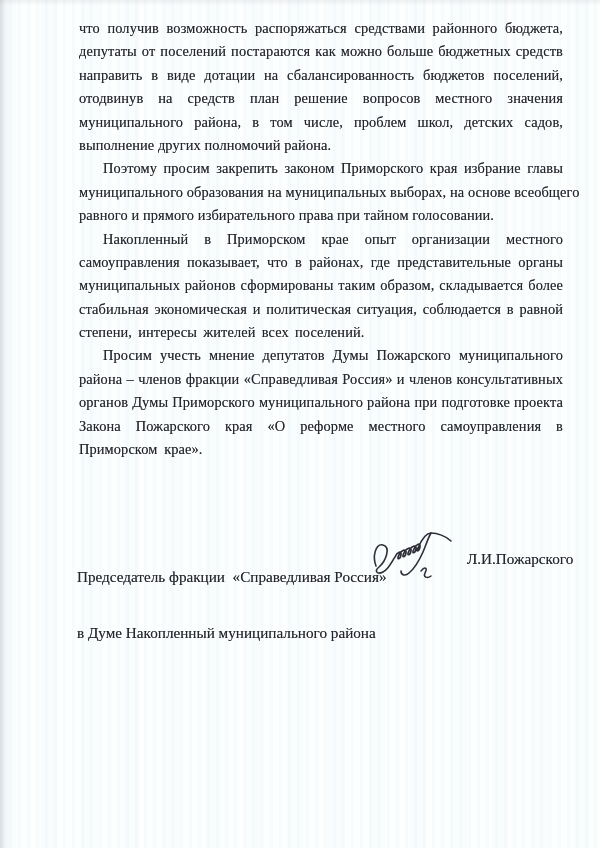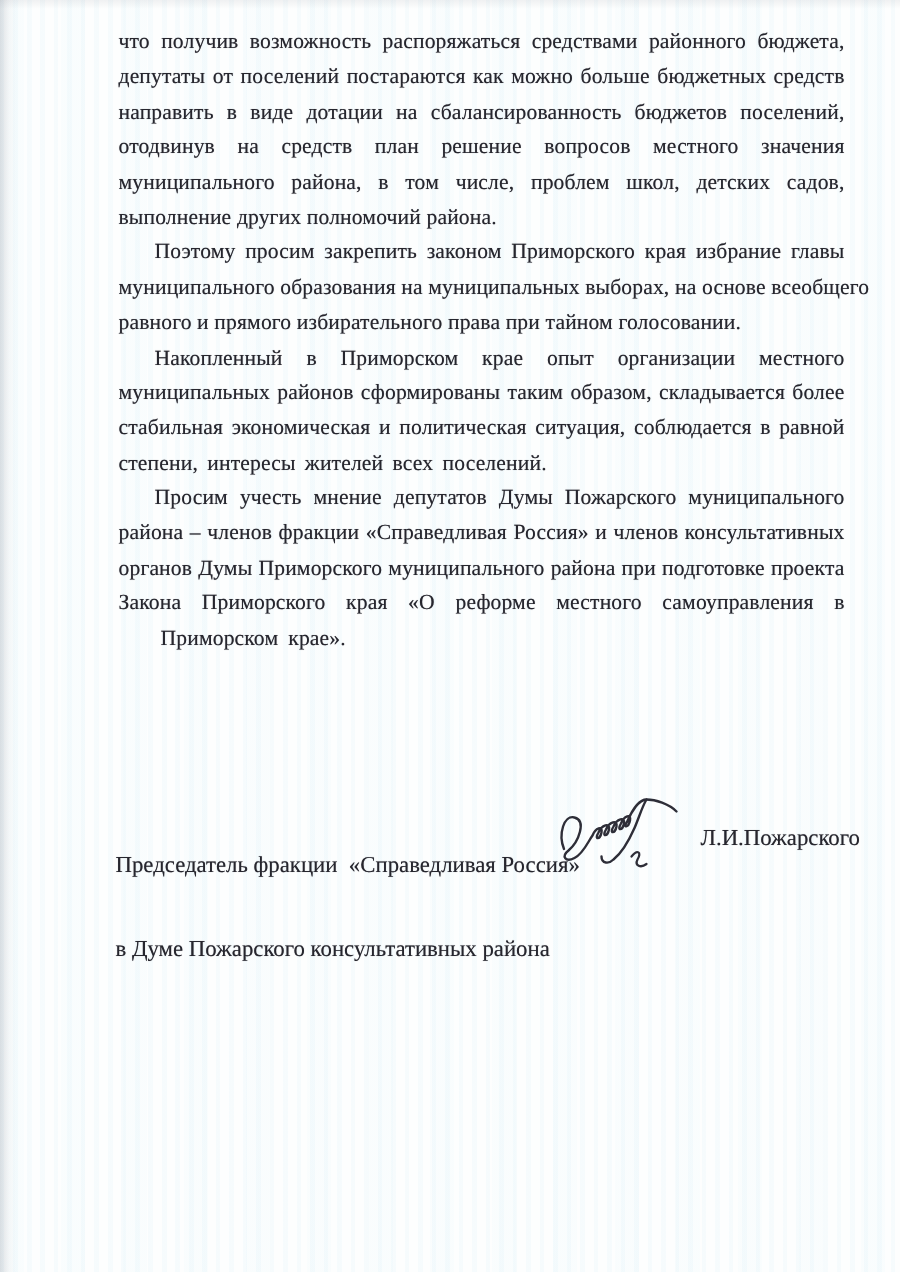--- a/index.html
+++ b/index.html
@@ -60,21 +60,21 @@
     text-align-last: justify;
     white-space: nowrap;
   }
   .bline.first {
     text-indent: 24px;
   }
   .bline.last {
     text-align-last: left;
   }
   .bline.sp1 { word-spacing: 2.5px; }
-  .bline.sp2 { word-spacing: 3px; margin-left: 28px; }
+  .bline.sp2 { word-spacing: 3px; }
   .signature-block {
     position: absolute;
     left: 77px;
     top: 531px;
     width: 500px;
     font-size: 15.2px;
     line-height: 18.6px;
     white-space: pre;
     text-shadow: 0 0 0.5px rgba(38, 38, 48, 0.55);
   }
@@ -104,33 +104,34 @@
     <div class="bline">что получив возможность распоряжаться средствами районного бюджета,</div>
     <div class="bline">депутаты от поселений постараются как можно больше бюджетных средств</div>
     <div class="bline">направить в виде дотации на сбалансированность бюджетов поселений,</div>
     <div class="bline">отодвинув на средств план решение вопросов местного значения</div>
     <div class="bline">муниципального района, в том числе, проблем школ, детских садов,</div>
     <div class="bline last">выполнение других полномочий района.</div>
     <div class="bline first">Поэтому просим закрепить законом Приморского края избрание главы</div>
     <div class="bline">муниципального образования на муниципальных выборах, на основе всеобщего</div>
     <div class="bline last">равного и прямого избирательного права при тайном голосовании.</div>
     <div class="bline first">Накопленный в Приморском крае опыт организации местного</div>
+    <div class="bline">самоуправления показывает, что в районах, где представительные органы</div>
     <div class="bline">муниципальных районов сформированы таким образом, складывается более</div>
     <div class="bline">стабильная экономическая и политическая ситуация, соблюдается в равной</div>
     <div class="bline last sp1">степени, интересы жителей всех поселений.</div>
     <div class="bline first">Просим учесть мнение депутатов Думы Пожарского муниципального</div>
     <div class="bline">района – членов фракции «Справедливая Россия» и членов консультативных</div>
     <div class="bline">органов Думы Приморского муниципального района при подготовке проекта</div>
-    <div class="bline">Закона Приморского края «О реформе местного самоуправления в</div>
+    <div class="bline">Закона Пожарского края «О реформе местного самоуправления в</div>
     <div class="bline last sp2">Приморском крае».</div>
   </div>
 
   <div class="signature-block">
     <div class="sig-line">Председатель фракции  «Справедливая Россия»</div>
-    <div class="sig-line">в Думе Пожарского консультативных района</div>
+    <div class="sig-line">в Думе Накопленный муниципального района</div>
     <span class="signatory-name">Л.И.Пожарского</span>
 
     <svg class="signature-svg" width="92" height="52" viewBox="0 0 92 52" fill="none">
       <path d="M6,36 C2,26 6,13 13,15 C21,17 16,31 9,37 C4,41 7,45 13,42 C19,39 22,31 25,27
                C27,22 32,20 31,25 C30,30 26,30 29,25
                C31,20 37,18 36,23 C35,28 31,28 34,23
                C36,18 42,16 41,21 C40,26 36,26 39,21
                C41,16 47,14 46,19 C45,24 41,24 44,19
                C46,14 51,12 50,17 C49,22 45,22 48,18
                C51,11 56,3 61,3 C67,3 76,6 81,11" stroke="#2e2e38" stroke-width="1.6" stroke-linecap="round" fill="none"></path>

